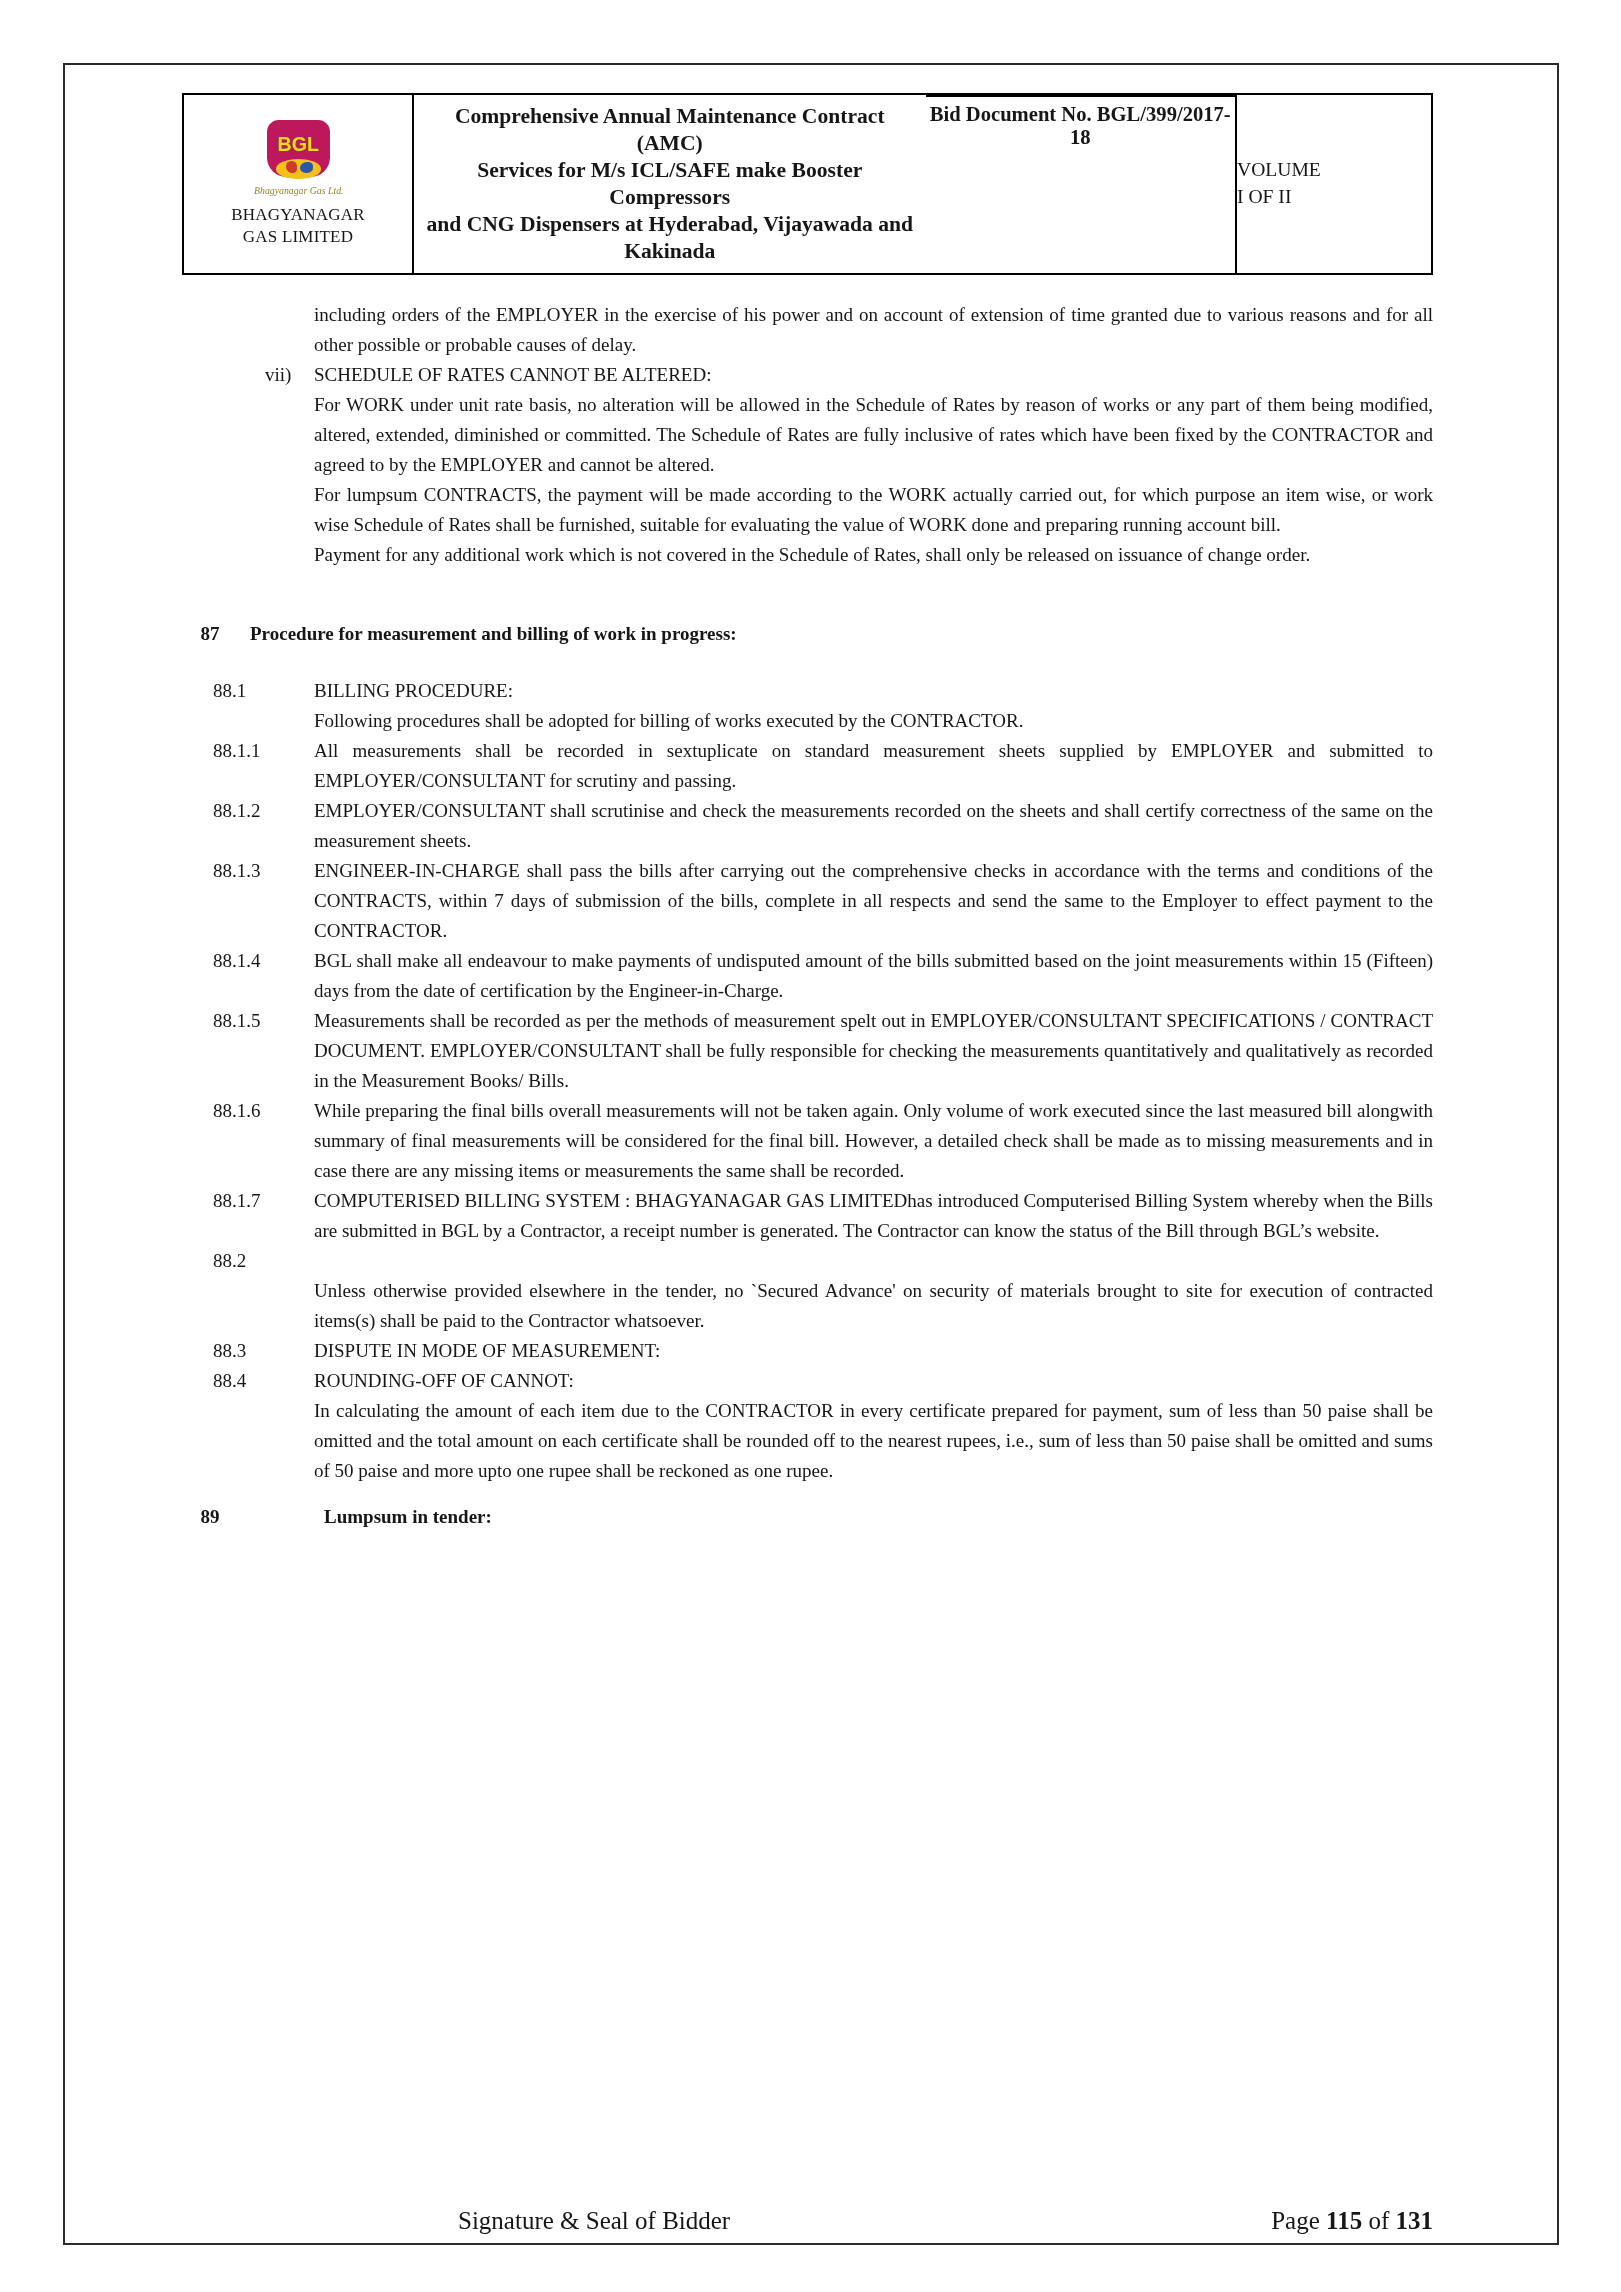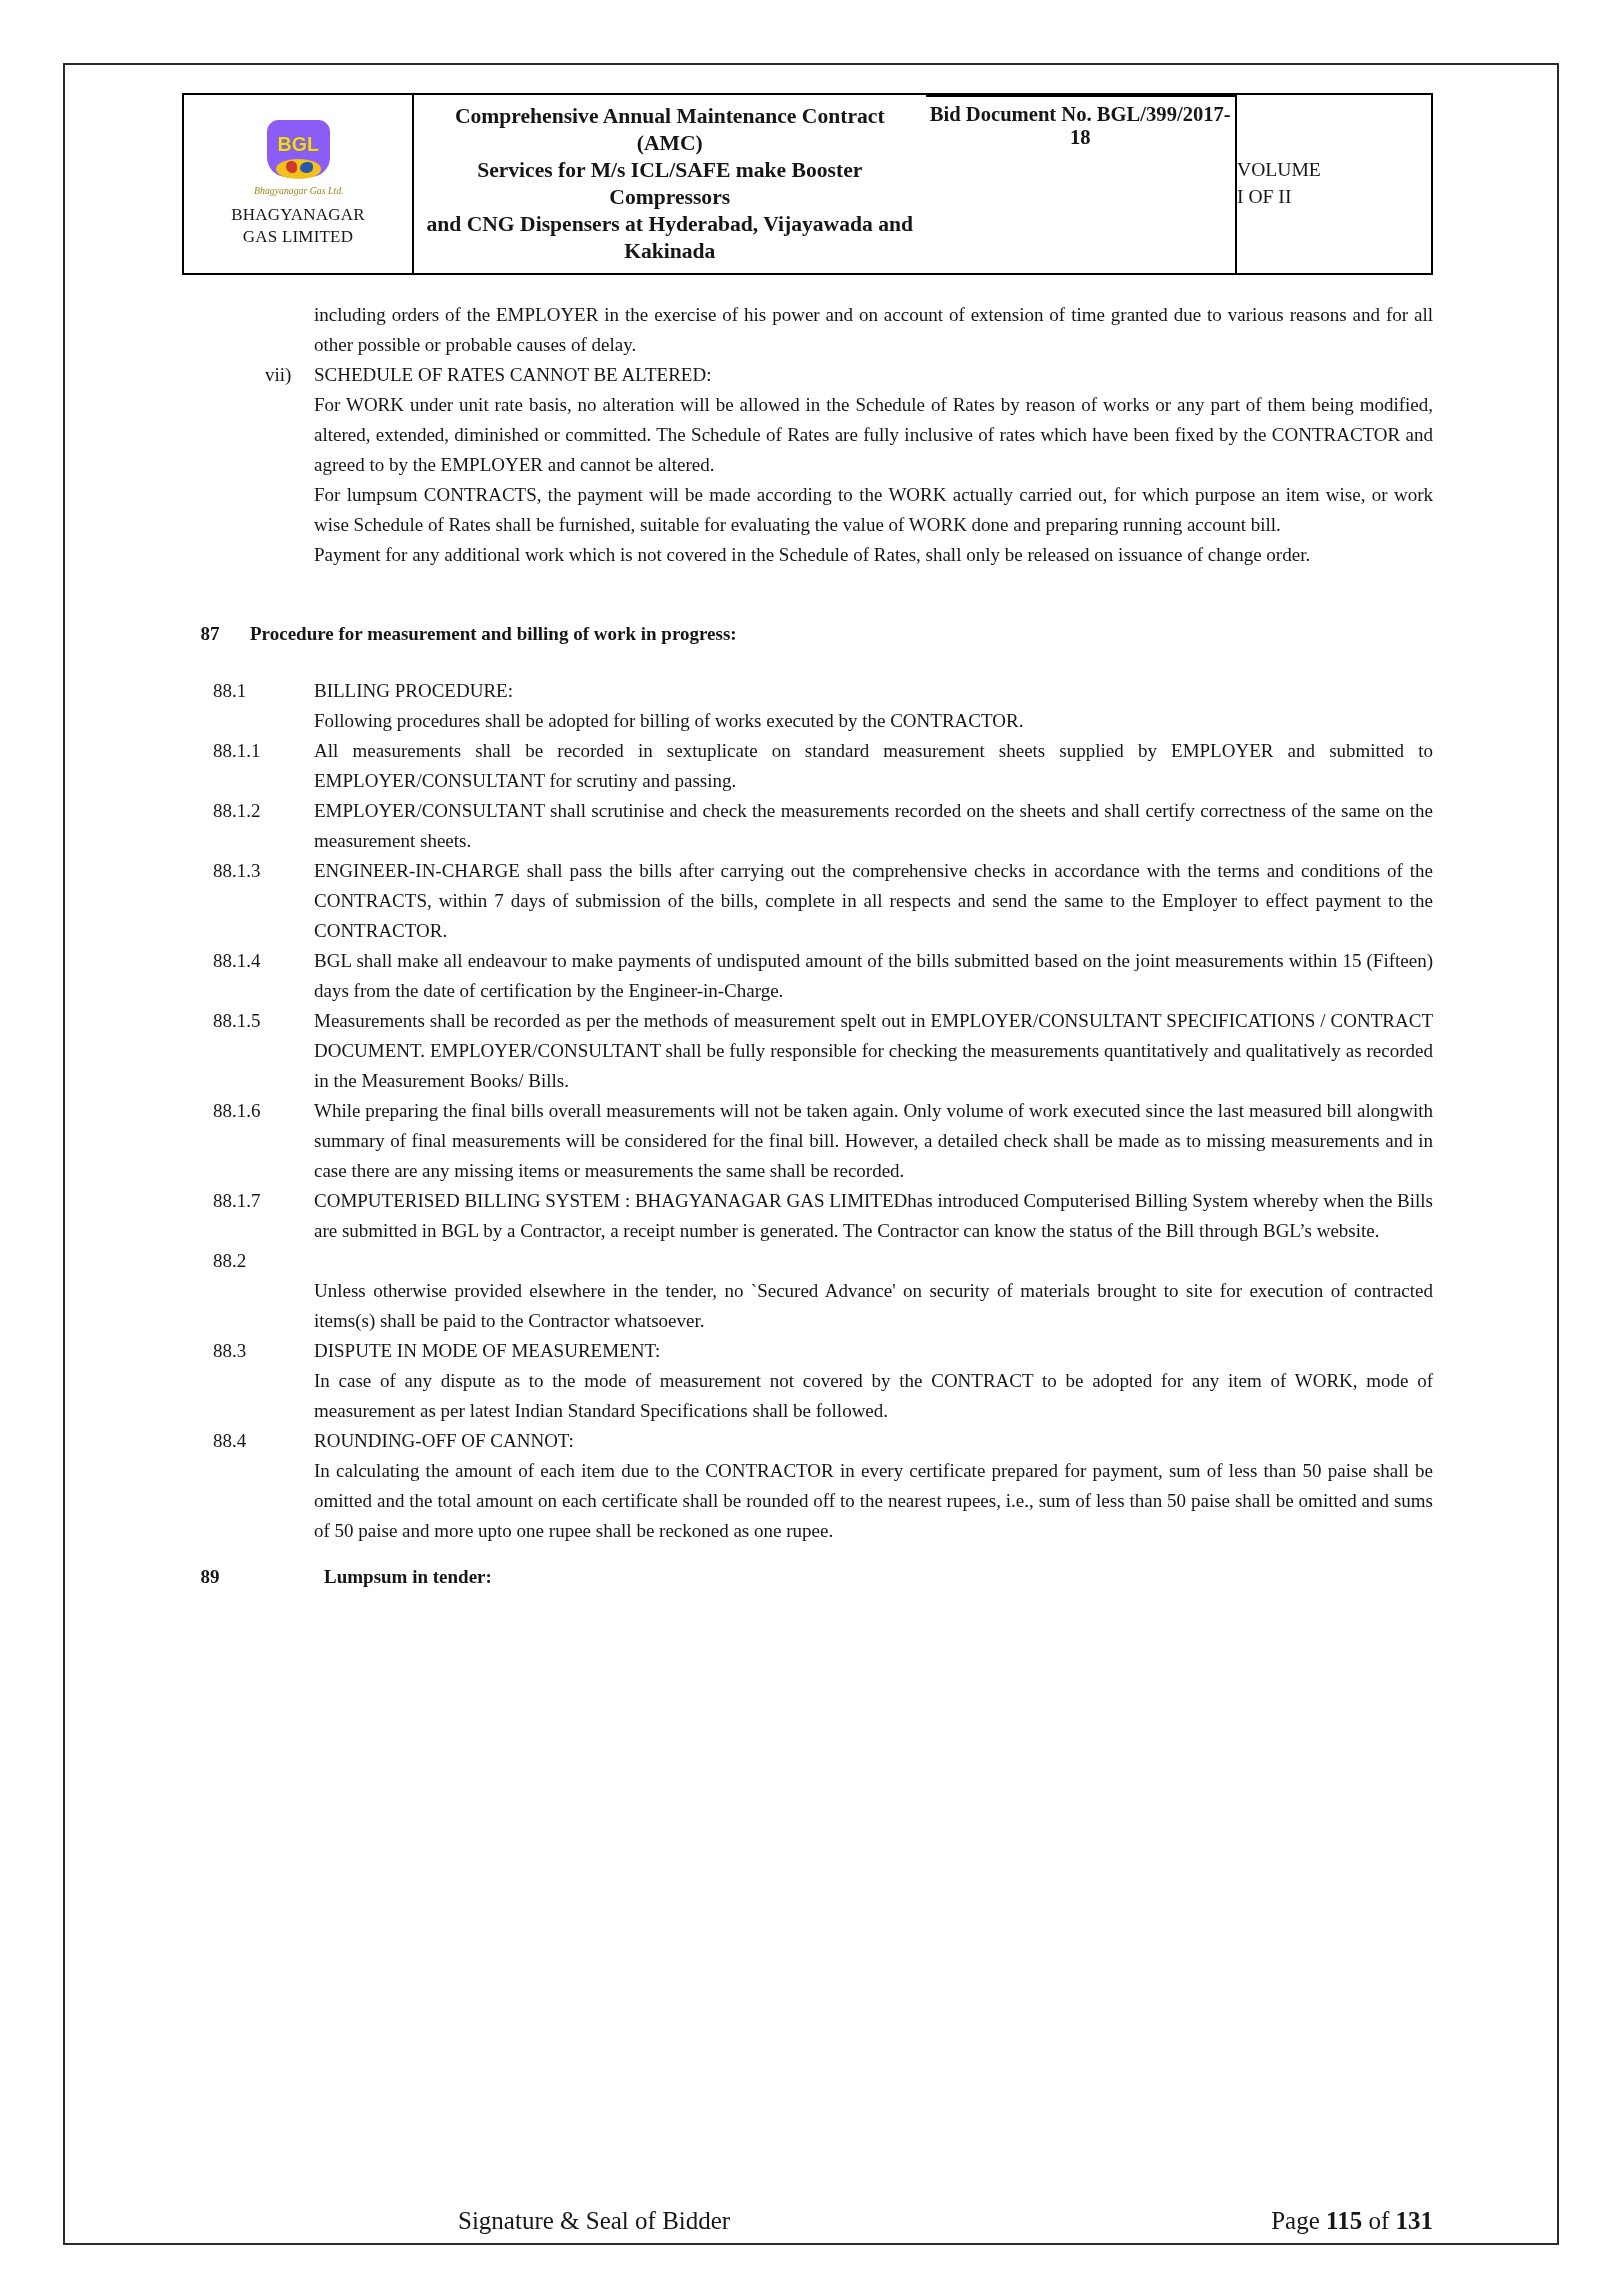--- a/index.html
+++ b/index.html
@@ -40,21 +40,21 @@
     flex-direction: column;
     align-items: center;
     justify-content: center;
     padding: 7.8px 5.9px;
     box-sizing: border-box;
   }
   .logo-mark { position: relative; width: 88px; height: 78px; }
   .logo-green {
     position: absolute; left: 12.7px; top: 0;
     width: 63px; height: 57px;
-    background: #8b5cf6;
+    background: #be185d;
     border-radius: 11.8px 11.8px 19.6px 19.6px;
     display: flex; align-items: center; justify-content: center;
   }
   .logo-bgl {
     color: #f7d917; font-weight: bold; font-size: 19.6px;
     font-family: "Liberation Sans", sans-serif;
     text-shadow: 0 0 1px #2c6b22;
     margin-top: -7.8px;
   }
   .logo-yellow {
@@ -260,24 +260,20 @@
         </div>
         <div class="row row--body">
           <span class="lbl"></span>
           <div class="txt">Unless otherwise provided elsewhere in the tender, no `Secured Advance' on security of materials brought to site for execution of contracted items(s) shall be paid to the Contractor whatsoever.</div>
         </div>
         <div class="row row--body">
           <span class="lbl">88.3</span>
           <div class="txt">DISPUTE IN MODE OF MEASUREMENT:</div>
         </div>
         <div class="row row--body">
-          <span class="lbl"></span>
-          <div class="txt">In case of any dispute as to the mode of measurement not covered by the CONTRACT to be adopted for any item of WORK, mode of measurement as per latest Indian Standard Specifications shall be followed.</div>
-        </div>
-        <div class="row row--body">
           <span class="lbl">88.4</span>
           <div class="txt">ROUNDING-OFF OF CANNOT:</div>
         </div>
         <div class="row row--body">
           <span class="lbl"></span>
           <div class="txt">In calculating the amount of each item due to the CONTRACTOR in every certificate prepared for payment, sum of less than 50 paise shall be omitted and the total amount on each certificate shall be rounded off to the nearest rupees, i.e., sum of less than 50 paise shall be omitted and sums of 50 paise and more upto one rupee shall be reckoned as one rupee.</div>
         </div>
         <div class="row row--h89 row--bold">
           <span class="lbl">89</span>
           <div class="txt">Lumpsum in tender:</div>

